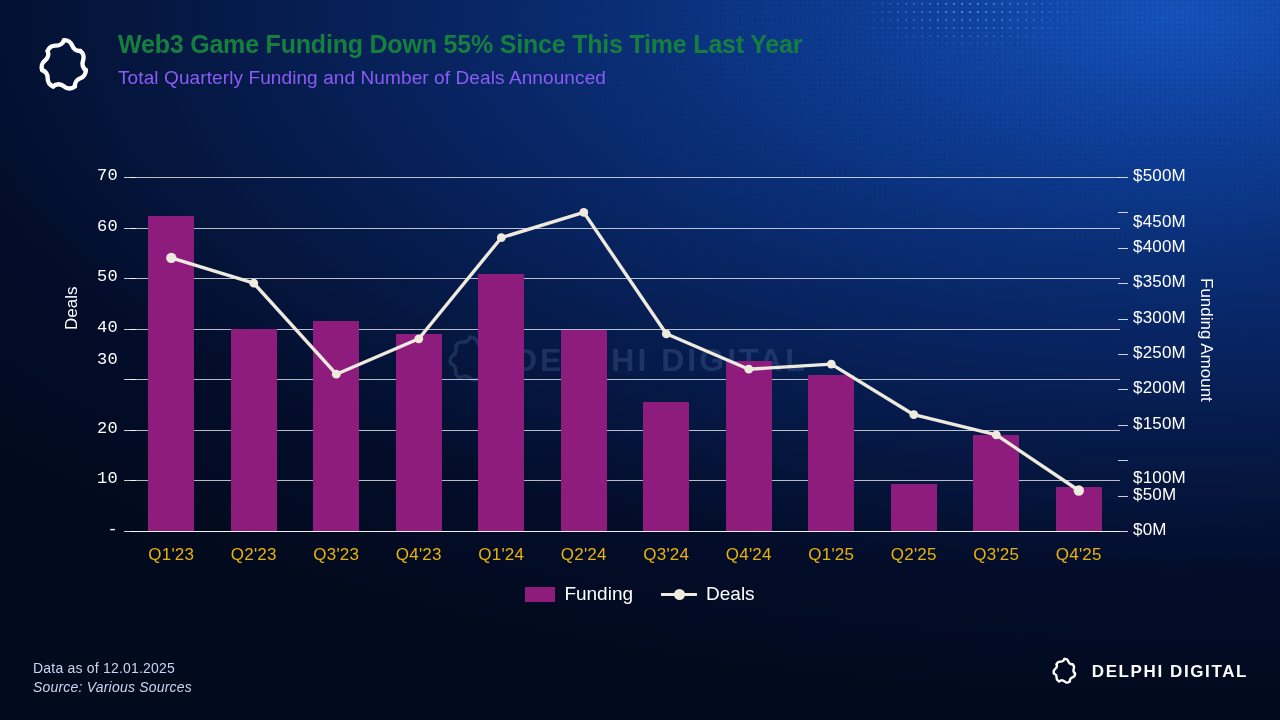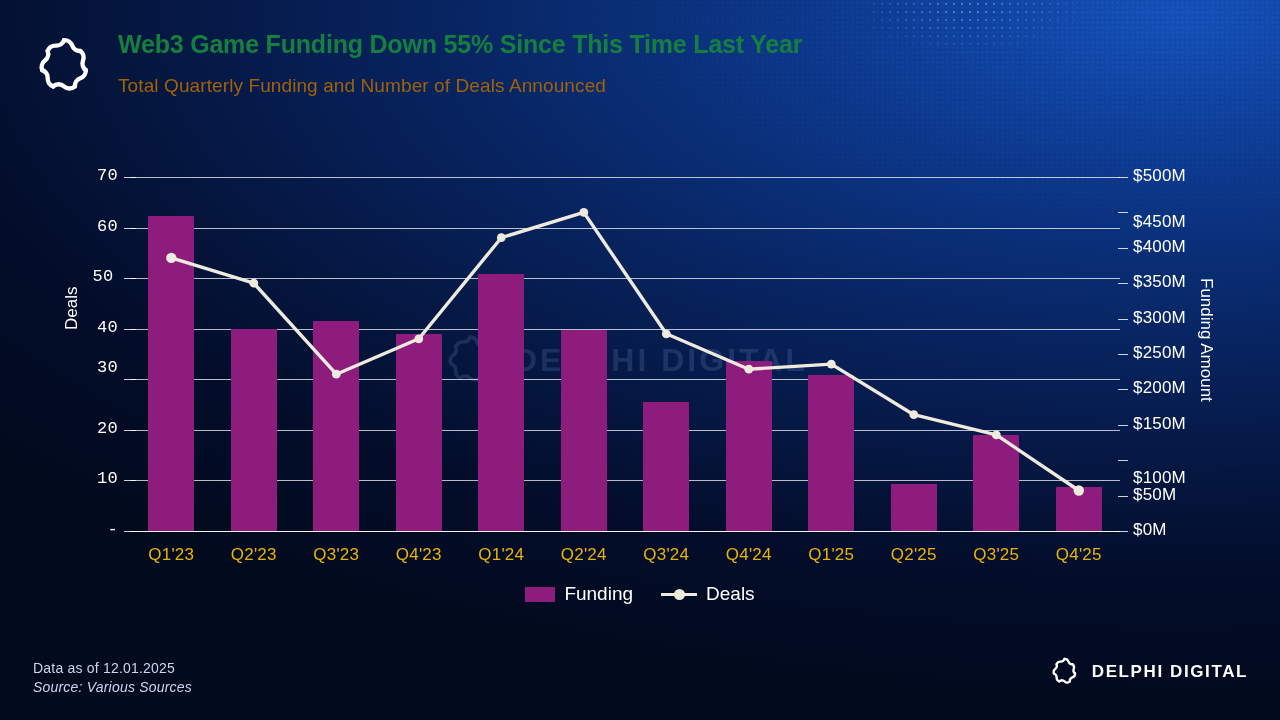--- a/index.html
+++ b/index.html
@@ -34,21 +34,21 @@
 
   
   #header { position:absolute; left:30px; top:30px; display:flex; align-items:flex-start; }
   #brand-logo { width:68px; height:68px; flex:none; margin-top:2px; }
   #titles { margin-left:20px; }
   #title {
     font-size:25px; font-weight:bold; color:#15803d; letter-spacing:-.2px;
     line-height:1.15; white-space:nowrap;
   }
   #subtitle {
-    margin-top:16px; font-size:19px; color:#a16207; font-weight:400;
+    margin-top:8px; font-size:19px; color:#8b5cf6; font-weight:400;
     letter-spacing:.1px; white-space:nowrap;
   }
 
   
   #plot-area {
     position:absolute; left:130px; top:177px; width:990px; height:354px;
   }
   .gridline {
     position:absolute; left:0; width:100%; height:1px;
     background:rgba(255,255,255,.72);
@@ -165,25 +165,25 @@
 </div>
 
 <div id="chart">
   <div id="yaxis-left-ticks">
       <div class="ytick-left" style="top: 520px; left: 88px; right: auto; width: 30px;">-</div>
       <div class="tick-mark-left" style="top: 531px; left: 124px;"></div>
       <div class="ytick-left" style="top: 469.429px; left: 88px; right: auto; width: 30px;">10</div>
       <div class="tick-mark-left" style="top: 480.429px; left: 124px;"></div>
       <div class="ytick-left" style="top: 418.857px; left: 88px; right: auto; width: 30px;">20</div>
       <div class="tick-mark-left" style="top: 429.857px; left: 124px;"></div>
-      <div class="ytick-left" style="top: 358px; left: 88px; right: auto; width: 30px;">30</div>
+      <div class="ytick-left" style="top: 350px; left: 88px; right: auto; width: 30px;">30</div>
       <div class="tick-mark-left" style="top: 379.286px; left: 124px;"></div>
       <div class="ytick-left" style="top: 317.714px; left: 88px; right: auto; width: 30px;">40</div>
       <div class="tick-mark-left" style="top: 328.714px; left: 124px;"></div>
-      <div class="ytick-left" style="top: 267.143px; left: 88px; right: auto; width: 30px; text-align: center;">50</div>
+      <div class="ytick-left" style="top: 267.143px; left: 88px; right: auto; width: 30px;">50</div>
       <div class="tick-mark-left" style="top: 278.143px; left: 124px;"></div>
       <div class="ytick-left" style="top: 216.571px; left: 88px; right: auto; width: 30px;">60</div>
       <div class="tick-mark-left" style="top: 227.571px; left: 124px;"></div>
       <div class="ytick-left" style="top: 166px; left: 88px; right: auto; width: 30px;">70</div>
       <div class="tick-mark-left" style="top: 177px; left: 124px;"></div>
     </div>
   <div id="ylabel-left">Deals</div>
 
   <div id="yaxis-right-ticks">
       <div class="ytick-right" style="top: 520px; left: 1133px;">$0M</div>

